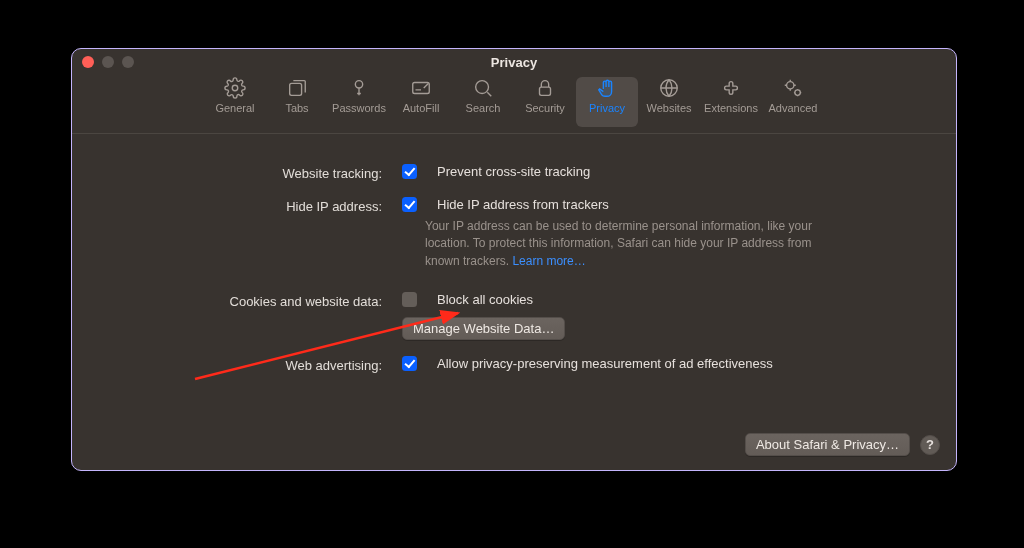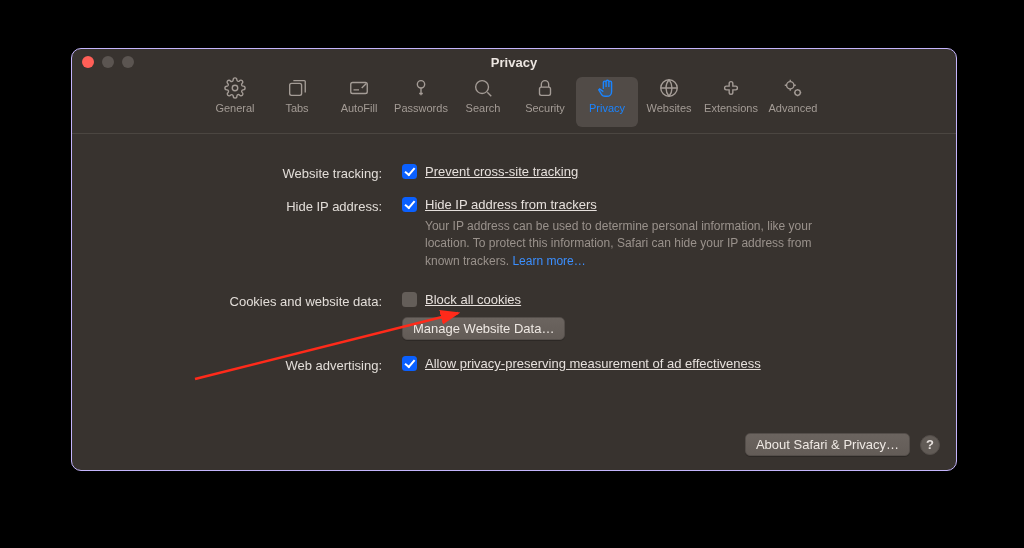--- a/index.html
+++ b/index.html
@@ -91,22 +91,21 @@
     }
     .row .val {
       flex: 1;
       display: flex;
       flex-direction: column;
       gap: 6px;
     }
     .cb-line {
       display: flex;
       align-items: center;
-      gap: 8px;
-      text-decoration: underline;
+      gap: 20px;
     }
     .cb {
       width: 15px; height: 15px;
       border-radius: 3.5px;
       display: flex;
       align-items: center;
       justify-content: center;
       flex-shrink: 0;
     }
     .cb.checked { background: #0a60ff; }
@@ -190,35 +189,35 @@
         <svg viewBox="0 0 24 24">
             <rect x="4" y="7" width="13" height="13" rx="2"></rect>
             <path d="M8 4h12a1 1 0 0 1 1 1v12"></path>
           </svg>
       </span>
       <span class="lbl">Tabs</span>
     </div>
     <div class="tbtn">
       <span class="icon">
         <svg viewBox="0 0 24 24">
+            <circle cx="12" cy="8" r="4"></circle>
+            <path d="M12 12v8m-2 -2h4"></path>
+          </svg>
+      </span>
+      <span class="lbl">Passwords</span>
+    </div>
+    <div class="tbtn">
+      <span class="icon">
+        <svg viewBox="0 0 24 24">
             <rect x="3" y="6" width="18" height="12" rx="2"></rect>
             <path d="M6 14h6"></path>
             <path d="M15 12l5-5"></path>
           </svg>
       </span>
       <span class="lbl">AutoFill</span>
-    </div>
-    <div class="tbtn">
-      <span class="icon">
-        <svg viewBox="0 0 24 24">
-            <circle cx="12" cy="8" r="4"></circle>
-            <path d="M12 12v8m-2 -2h4"></path>
-          </svg>
-      </span>
-      <span class="lbl">Passwords</span>
     </div>
     <div class="tbtn">
       <span class="icon">
         <svg viewBox="0 0 24 24">
             <circle cx="11" cy="11" r="7"></circle>
             <path d="M21 21l-4.3-4.3"></path>
           </svg>
       </span>
       <span class="lbl">Search</span>
     </div>

